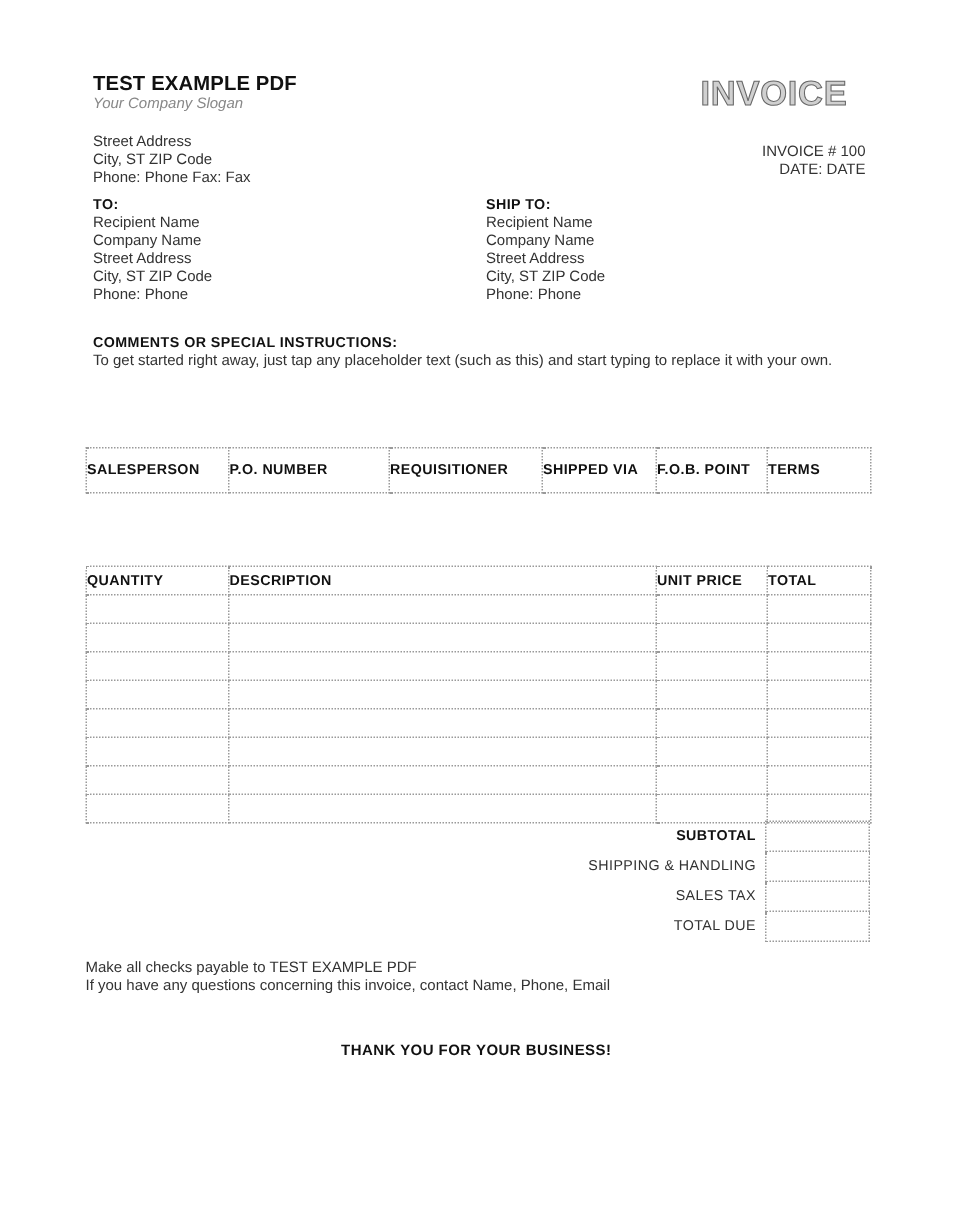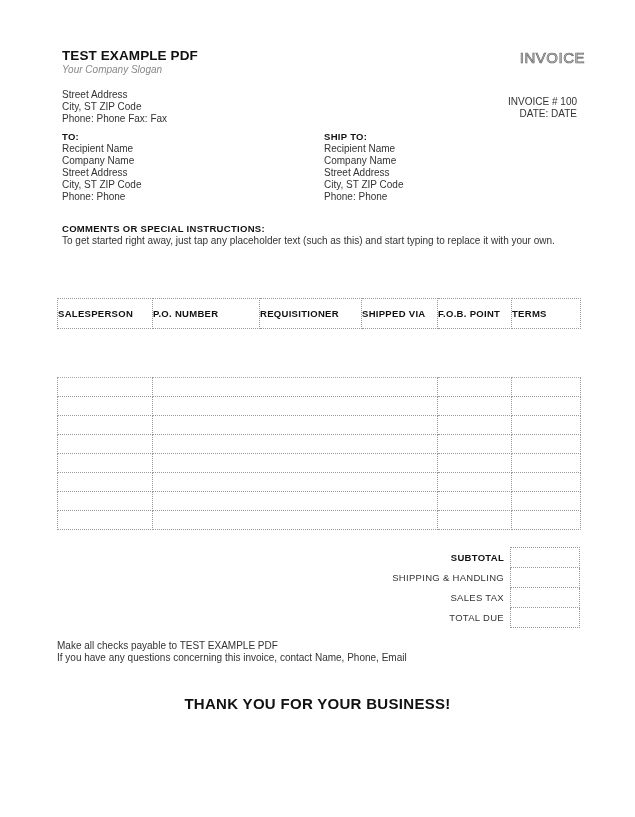--- a/index.html
+++ b/index.html
@@ -5,21 +5,21 @@
     html, body { margin: 0; padding: 0; }
     body {
       width: 635px; height: 817px; background: #ffffff; position: relative;
       font-family: "Liberation Sans", sans-serif; color: #222; overflow: hidden;
     }
     .abs { position: absolute; }
     .company { left: 62px; top: 48px; font-size: 13.5px; font-weight: bold; color: #111; letter-spacing: 0.1px; }
     .slogan { left: 62px; top: 64px; font-size: 10px; font-style: italic; color: #888; }
     .addr { left: 62px; top: 89px; font-size: 10px; line-height: 12px; color: #333; }
     .invoice-title {
-      right: 50px; top: 49px; font-size: 15px; font-weight: normal; color: #d0d0d0;
+      right: 70px; top: 49px; font-size: 23px; font-weight: bold; color: #d0d0d0;
       letter-spacing: 0.5px;
       -webkit-text-stroke: 0.7px #666;
     }
     .inv-meta { right: 58px; top: 96px; font-size: 10px; line-height: 12px; text-align: right; color: #333; }
     .blk { font-size: 10px; line-height: 12px; color: #333; }
     .blk .hd { font-weight: bold; color: #111; font-size: 9.5px; letter-spacing: 0.3px; }
     .to { left: 62px; top: 131px; }
     .shipto { left: 324px; top: 131px; }
     .comments { left: 62px; top: 223px; font-size: 10px; line-height: 12px; color: #333; }
     .comments .hd { font-weight: bold; color: #111; font-size: 9.5px; letter-spacing: 0.3px; }
@@ -36,21 +36,21 @@
     .t2 td { height: 18px; }
     .t2 tr.item td { border-top: 1px dotted #aaa; }
 
     .totals { left: 380px; top: 547px; width: 200px; }
     .totals td { border: none; height: 19px; font-size: 9.5px; }
     .totals td.lbl { text-align: right; padding-right: 6px; color: #333; letter-spacing: 0.3px; width: 124px; margin-top: 13px; }
     .totals td.lbl.bold { font-weight: bold; color: #111; }
     .totals td.box { border: 1px dotted #9a9a9a; width: 68px; }
 
     .foot { left: 57px; top: 640px; font-size: 10px; line-height: 12px; color: #333; }
-    .thanks { left: 0; width: 635px; top: 695px; text-align: center; font-size: 15px; font-weight: bold; color: #111; letter-spacing: 0.3px; }
+    .thanks { left: 0; width: 635px; top: 695px; text-align: center; font-size: 10px; font-weight: bold; color: #111; letter-spacing: 0.3px; }
   </style>
 </head>
 <body>
 
 <div class="abs company">TEST EXAMPLE PDF</div>
 <div class="abs slogan">Your Company Slogan</div>
 <div class="abs addr">
   <div>Street Address</div>
   <div>City, ST ZIP Code</div>
   <div>Phone: Phone Fax: Fax</div>
@@ -107,20 +107,26 @@
   </table>
 
 <table class="t2">
   <colgroup>
     <col style="width:95px">
       <col style="width:285px">
       <col style="width:74px">
       <col style="width:69px">
   </colgroup>
   <tbody>
+      <tr>
+    <th>QUANTITY</th>
+    <th>DESCRIPTION</th>
+    <th>UNIT PRICE</th>
+    <th>TOTAL</th>
+  </tr>
   <tr class="item">
     <td></td>
     <td></td>
     <td></td>
     <td></td>
   </tr>
   <tr class="item">
     <td></td>
     <td></td>
     <td></td>

